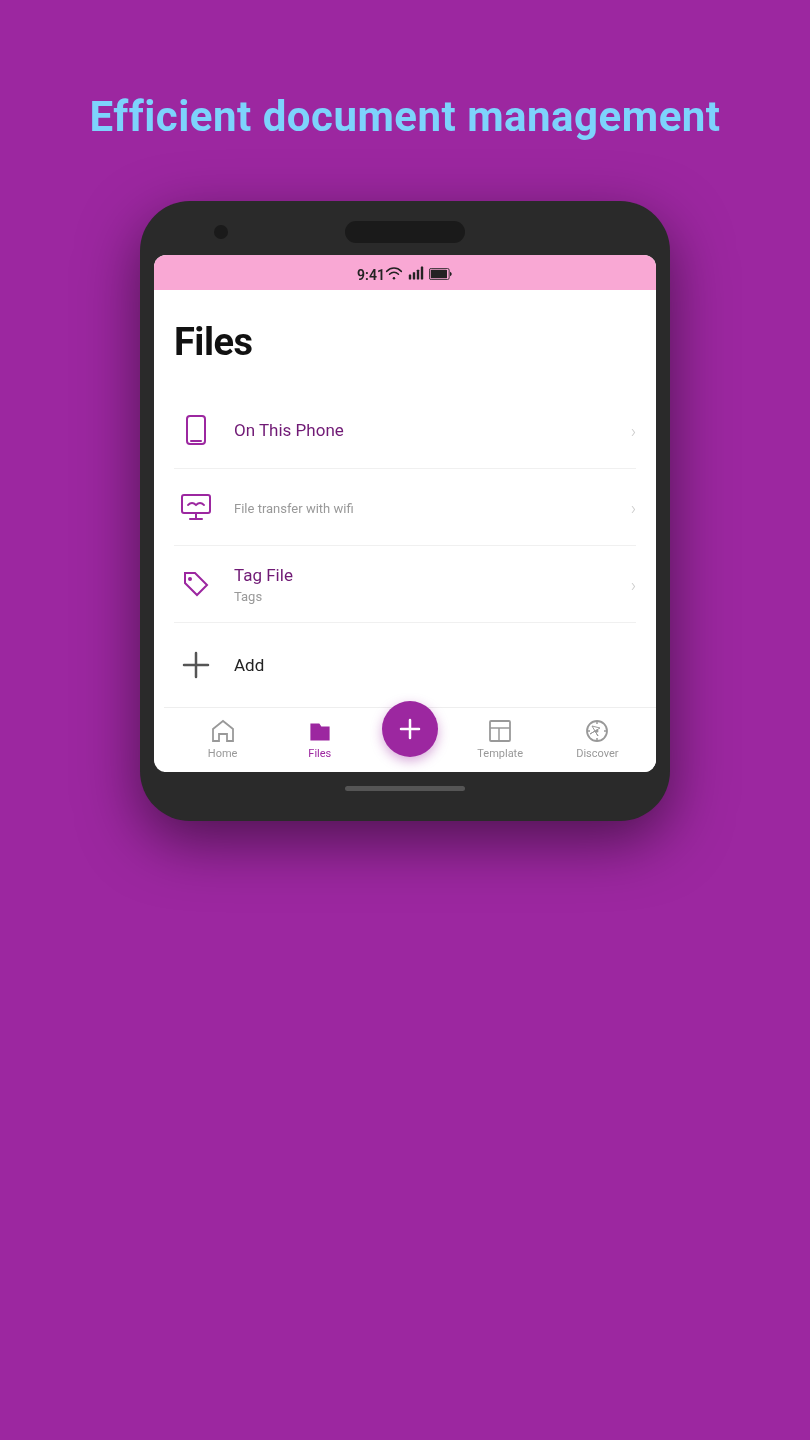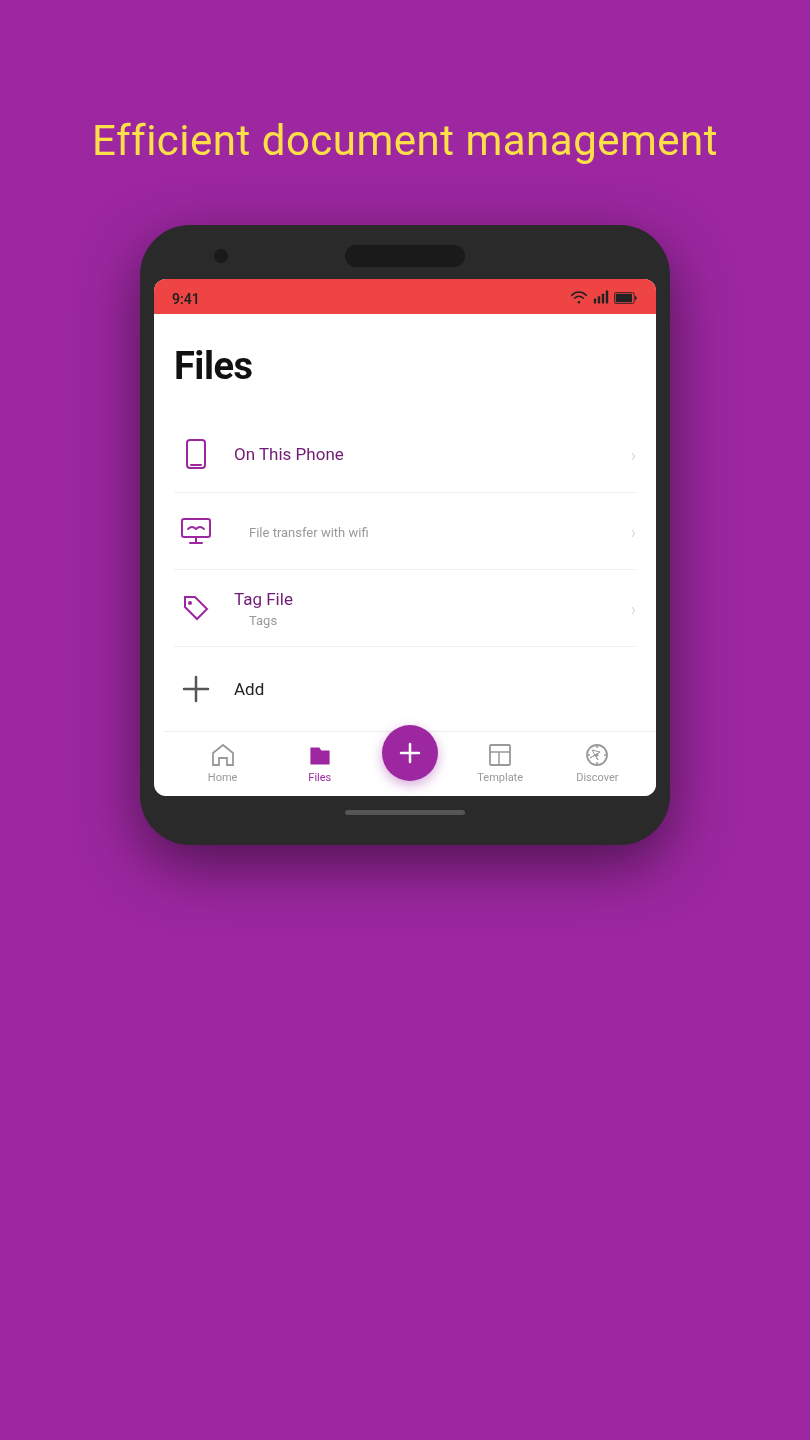--- a/index.html
+++ b/index.html
@@ -8,25 +8,25 @@
       height: 1440px;
       background-color: #9c27a0;
       font-family: -apple-system, BlinkMacSystemFont, 'Segoe UI', Roboto, sans-serif;
       display: flex;
       flex-direction: column;
       align-items: center;
       overflow: hidden;
     }
 
     .page-title {
-      color: #fde047;
+      color: #7dd3fc;
       font-size: 42px;
-      font-weight: 400;
+      font-weight: 700;
       text-align: center;
-      margin-top: 116px;
+      margin-top: 92px;
       margin-bottom: 60px;
       padding: 0 40px;
       letter-spacing: 0.5px;
     }
 
     
     .phone-frame {
       width: 530px;
       background: #2a2a2a;
       border-radius: 50px;
@@ -68,24 +68,24 @@
       background: white;
       border-radius: 12px;
       overflow: hidden;
       display: flex;
       flex-direction: column;
     }
 
     
     .status-bar {
       display: flex;
-      justify-content: space-between;
+      justify-content: center;
       align-items: center;
       padding: 10px 18px 6px 18px;
-      background: #ef4444;
+      background: #f9a8d4;
     }
 
     .status-time {
       font-size: 14px;
       font-weight: 600;
       color: #222;
     }
 
     .status-icons {
       display: flex;
@@ -149,21 +149,20 @@
       font-size: 17px;
       color: #701a75;
       font-weight: 400;
       line-height: 1.3;
     }
 
     .item-subtitle {
       font-size: 13px;
       color: #999;
       margin-top: 2px;
-      margin-left: 15px;
     }
 
     .item-action {
       color: #ccc;
       font-size: 18px;
       font-weight: 300;
       margin-left: 10px;
     }
 
     .add-item {

